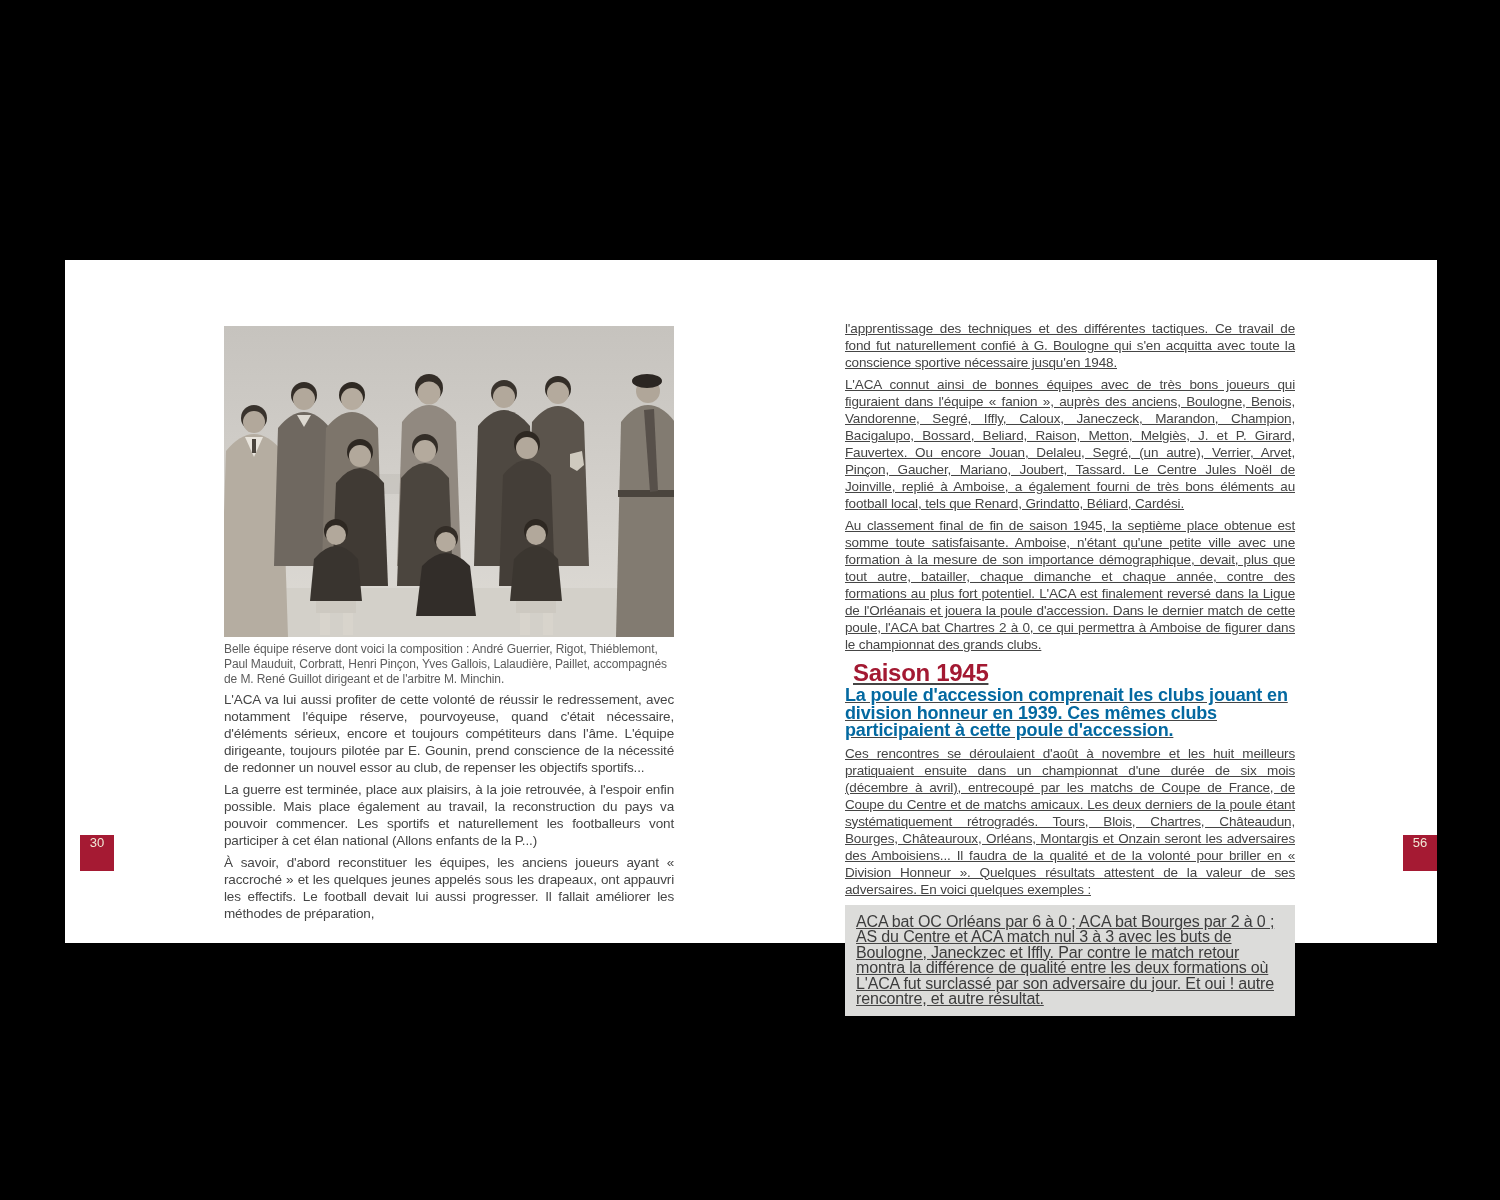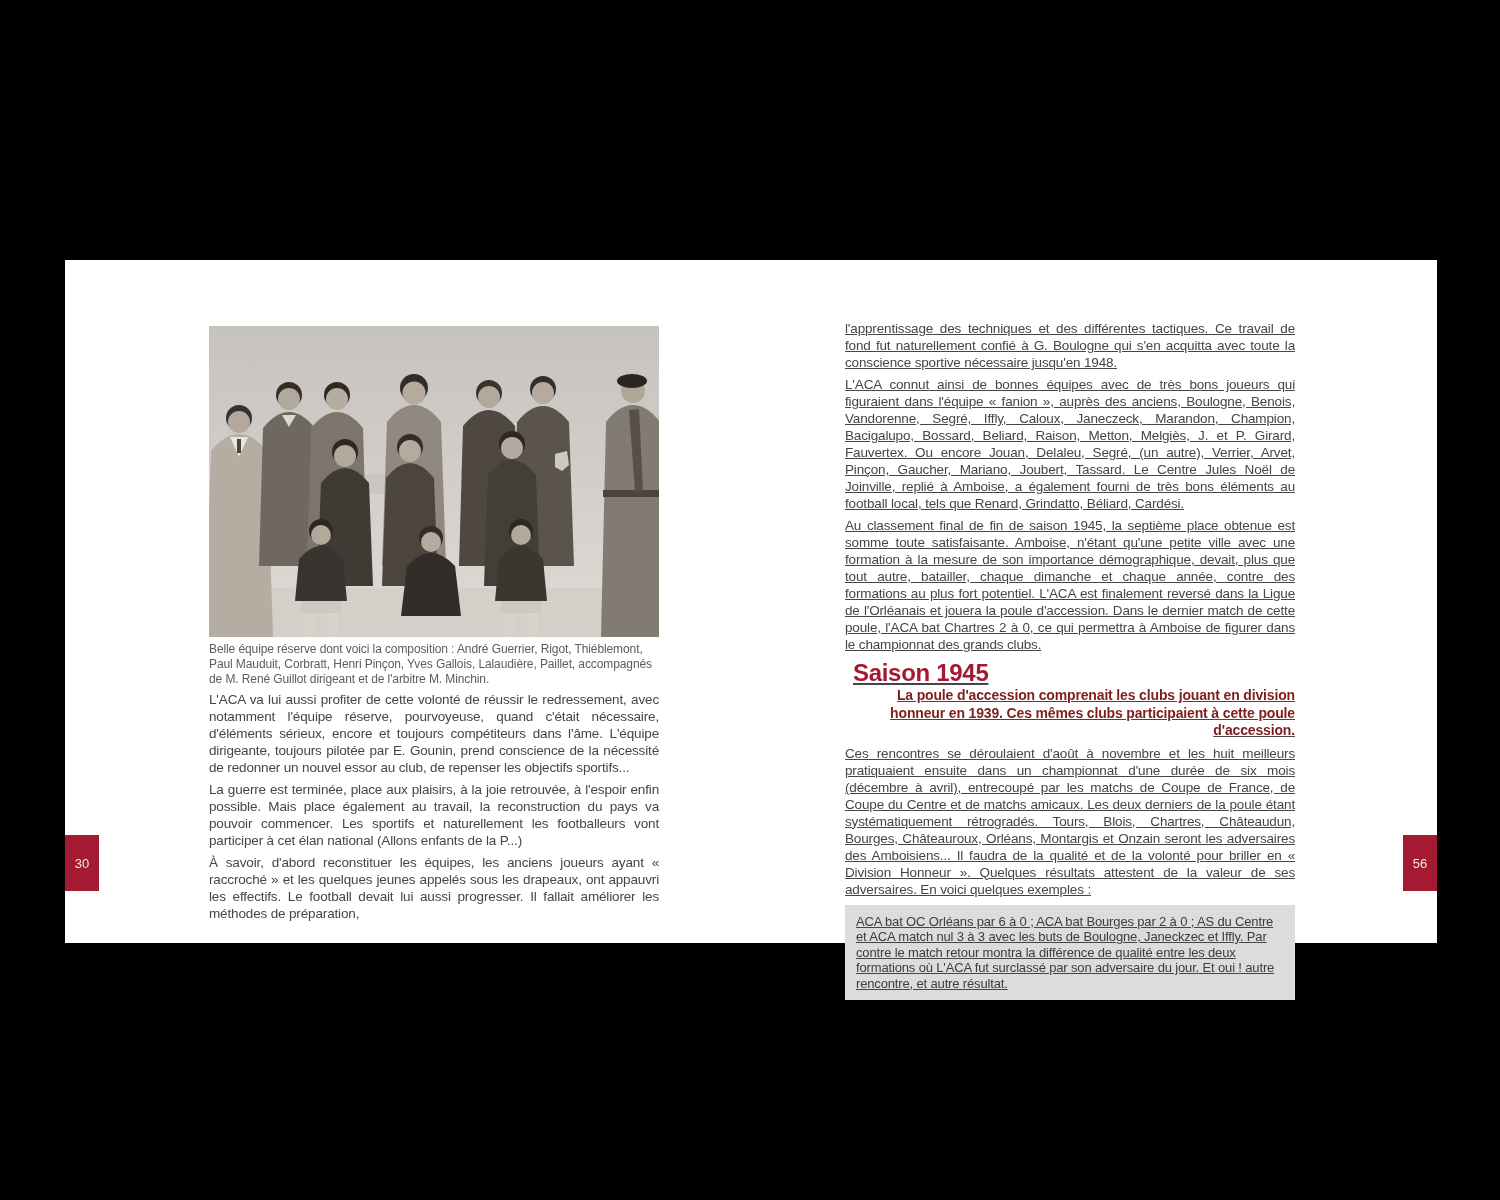--- a/index.html
+++ b/index.html
@@ -6,21 +6,21 @@
   body {
     width:1500px; height:1200px; position:relative; overflow:hidden;
     background:#000000;
     font-family:"Liberation Sans", sans-serif;
   }
   .spread {
     position:absolute; left:65px; top:260px; width:1372px; height:683px;
     background:#ffffff;
   }
   .page { position:absolute; top:0; height:100%; }
-  .page-left  { left:0;     width:686px; }
+  .page-left  { left:15px;     width:686px; }
   .page-right { left:686px; width:686px; }
 
   figure.photo { position:absolute; left:144px; top:66px; width:450px; height:311px; margin:0; }
   .caption {
     position:absolute; left:144px; top:382px; width:450px; margin:0;
     font-size:12px; line-height:15px; color:#5c5c5c; letter-spacing:-0.1px;
   }
 
   .body-col {
     position:absolute; width:450px;
@@ -30,34 +30,34 @@
   .left-col  { left:144px; top:431px; }
   .right-col { left:94px;  top:60px;text-decoration:underline; }
   .body-col p { margin:0 0 5px 0; }
 
   .section-heading {
     margin:11px 0 6px 8px;
     font-size:24px; font-weight:bold; letter-spacing:-0.3px;
     color:#a31932;
   }
   .lead {
-    font-weight:bold; color:#7f1d1d;
-    font-size:14px; line-height:17.5px; text-align:right;
+    font-weight:bold; color:#0369a1;
+    font-size:18px; line-height:17.5px; text-align:left;
   }
   .results-box {
     background:#dcdcda; margin-top:7px; padding:9px 11px;
   }
   .results-box p {
-    margin:0; font-size:13px; line-height:15.5px; color:#3c3c3c; text-align:left;
+    margin:0; font-size:16px; line-height:15.5px; color:#3c3c3c; text-align:left;
   }
 
   .page-tab {
-    position:absolute; top:575px; width:34px; height:56px;
+    position:absolute; top:575px; width:34px; height:36px;
     background:#a51a33; color:#f0e8d6;
-    display:flex; align-items:center; justify-content:center;
+    display:flex; justify-content:center;
     font-size:13px;
   }
   .tab-left  { left:0; }
   .tab-right { right:0; }
 </style>
 </head>
 <body>
 
 <div class="spread">
 

